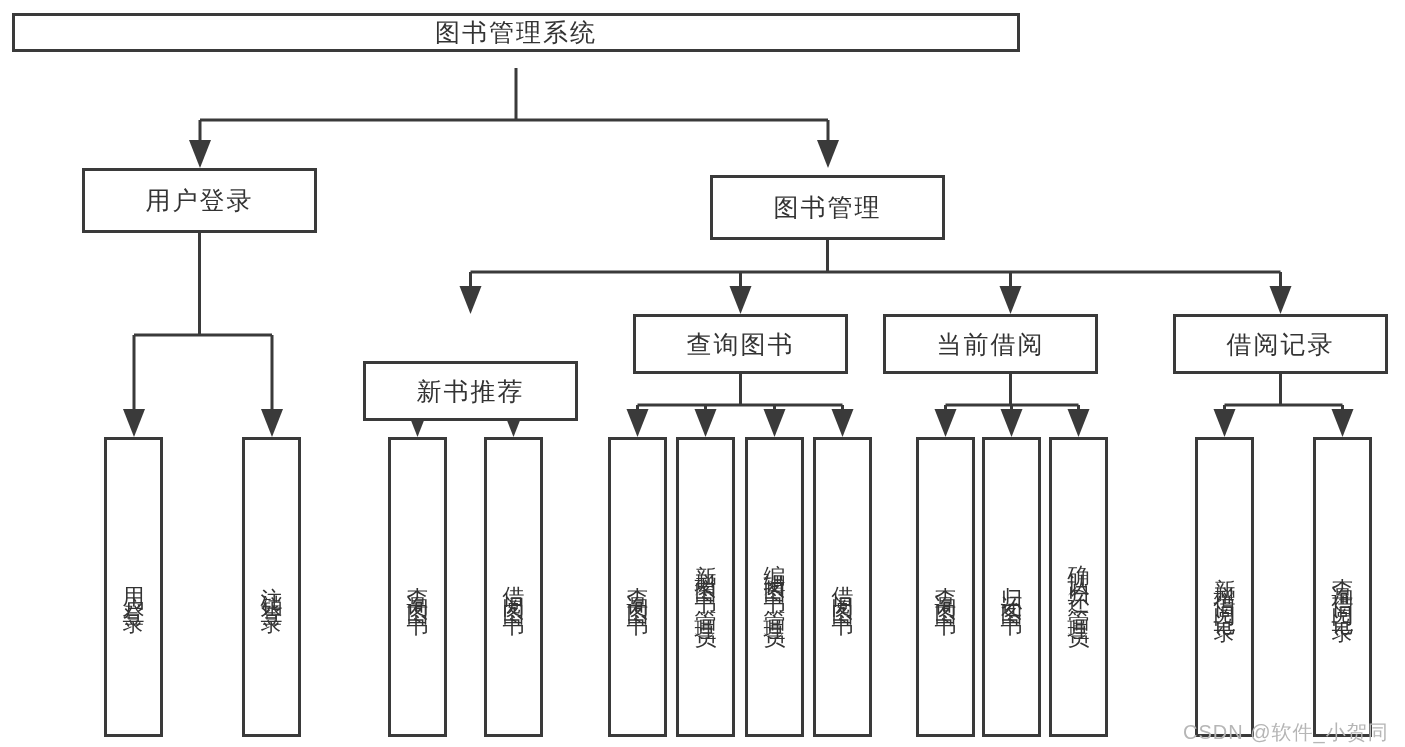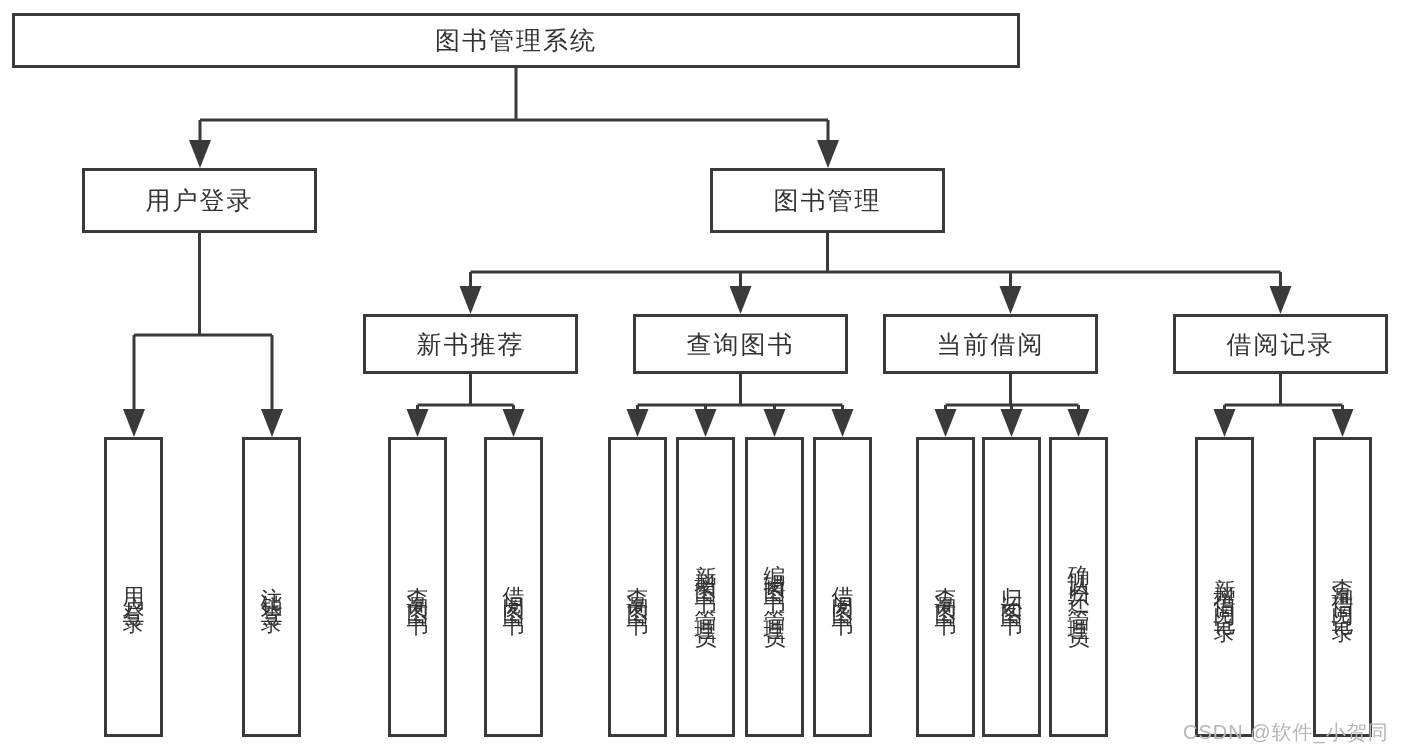--- a/index.html
+++ b/index.html
@@ -81,32 +81,32 @@
     <path d="M1010.5 374 V405 M945.5 405 H1078.5 M945.5 405 V415 M1011.5 405 V415 M1078.5 405 V415"></path>
     <polygon points="934.5,409 956.5,409 945.5,437"></polygon>
     <polygon points="1000.5,409 1022.5,409 1011.5,437"></polygon>
     <polygon points="1067.5,409 1089.5,409 1078.5,437"></polygon>
 
     <path d="M1280.5 374 V405 M1224.5 405 H1342.5 M1224.5 405 V415 M1342.5 405 V415"></path>
     <polygon points="1213.5,409 1235.5,409 1224.5,437"></polygon>
     <polygon points="1331.5,409 1353.5,409 1342.5,437"></polygon>
   </svg>
 
-  <div class="box h-box" style="left:12px; top:13px; width:1008px; height:55px;">
+  <div class="box h-box" style="left:12px; top:13px; width:1008px; height:39px;">
     <span>图书管理系统</span>
   </div>
 
   <div class="box h-box l2" style="left:82px;">
     <span>用户登录</span>
   </div>
-  <div class="box h-box l2" style="left:710px;">
+  <div class="box h-box l2" style="left:710px;margin-top:7px;">
     <span>图书管理</span>
   </div>
 
-  <div class="box h-box l3" style="left:363px;">
+  <div class="box h-box l3" style="left:363px;margin-top:47px;">
     <span>新书推荐</span>
   </div>
   <div class="box h-box l3" style="left:633px;">
     <span>查询图书</span>
   </div>
   <div class="box h-box l3" style="left:883px;">
     <span>当前借阅</span>
   </div>
   <div class="box h-box l3" style="left:1173px;">
     <span>借阅记录</span>

